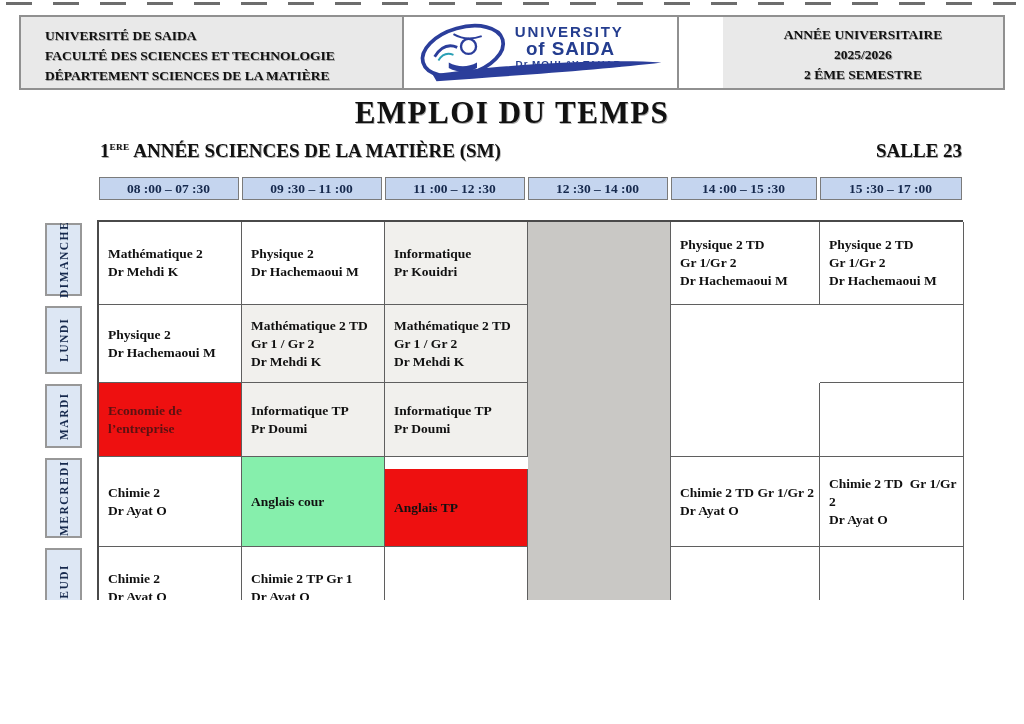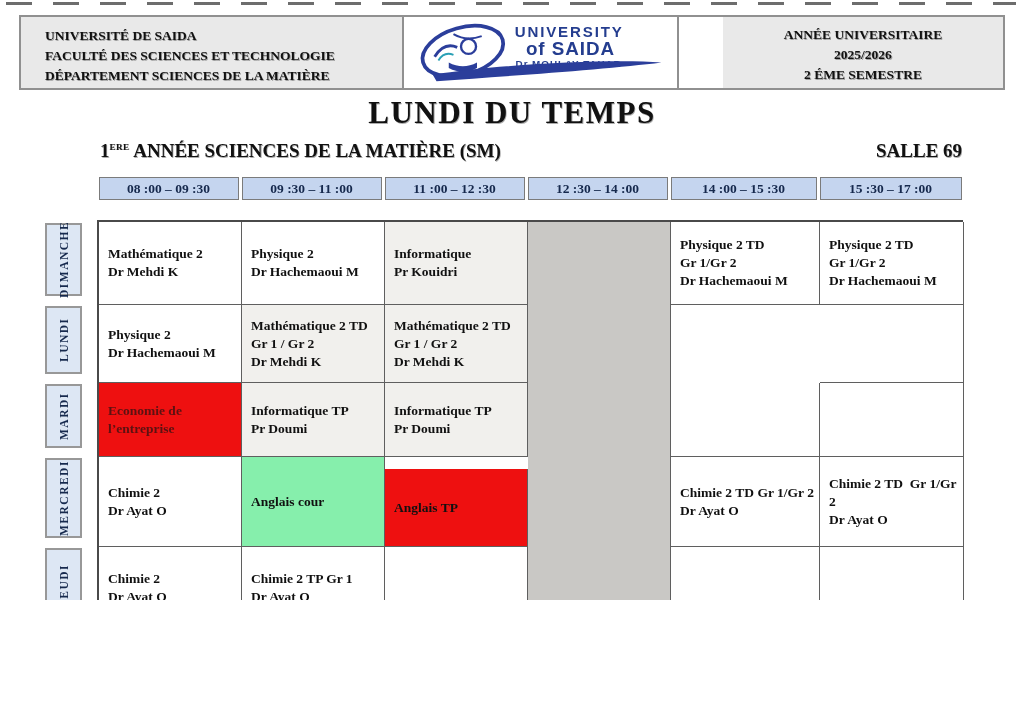--- a/index.html
+++ b/index.html
@@ -74,28 +74,28 @@
         <path d="M20 57 C 90 46 208 40 263 44 C 208 51 108 58 24 64 Z" fill="#2b3e9b"></path>
       </svg>
     </div>
     <div class="hcell right ornate">
       <div>ANNÉE UNIVERSITAIRE</div>
       <div>2025/2026</div>
       <div>2 ÉME SEMESTRE</div>
     </div>
   </div>
 
-  <div class="title ornate">LUNDI DU TEMPS</div>
+  <div class="title ornate">EMPLOI DU TEMPS</div>
 
   <div class="class-label ornate"><span>1</span><sup>ERE</sup><span> ANNÉE SCIENCES DE LA MATIÈRE (SM)</span></div>
 
-  <div class="room-label ornate">SALLE 69</div>
+  <div class="room-label ornate">SALLE 23</div>
 
   <div class="time-header" id="timeHeader">
-      <div class="time-cell">08 :00 – 09 :30</div>
+      <div class="time-cell">08 :00 – 07 :30</div>
       <div class="time-cell">09 :30 – 11 :00</div>
       <div class="time-cell">11 :00 – 12 :30</div>
       <div class="time-cell">12 :30 – 14 :00</div>
       <div class="time-cell">14 :00 – 15 :30</div>
       <div class="time-cell">15 :30 – 17 :00</div>
     </div>
 
   <div id="dayLabels">
       <div class="day-box" style="top: 223px; height: 73px;">DIMANCHE</div>
       <div class="day-box" style="top: 306px; height: 68px;">LUNDI</div>

